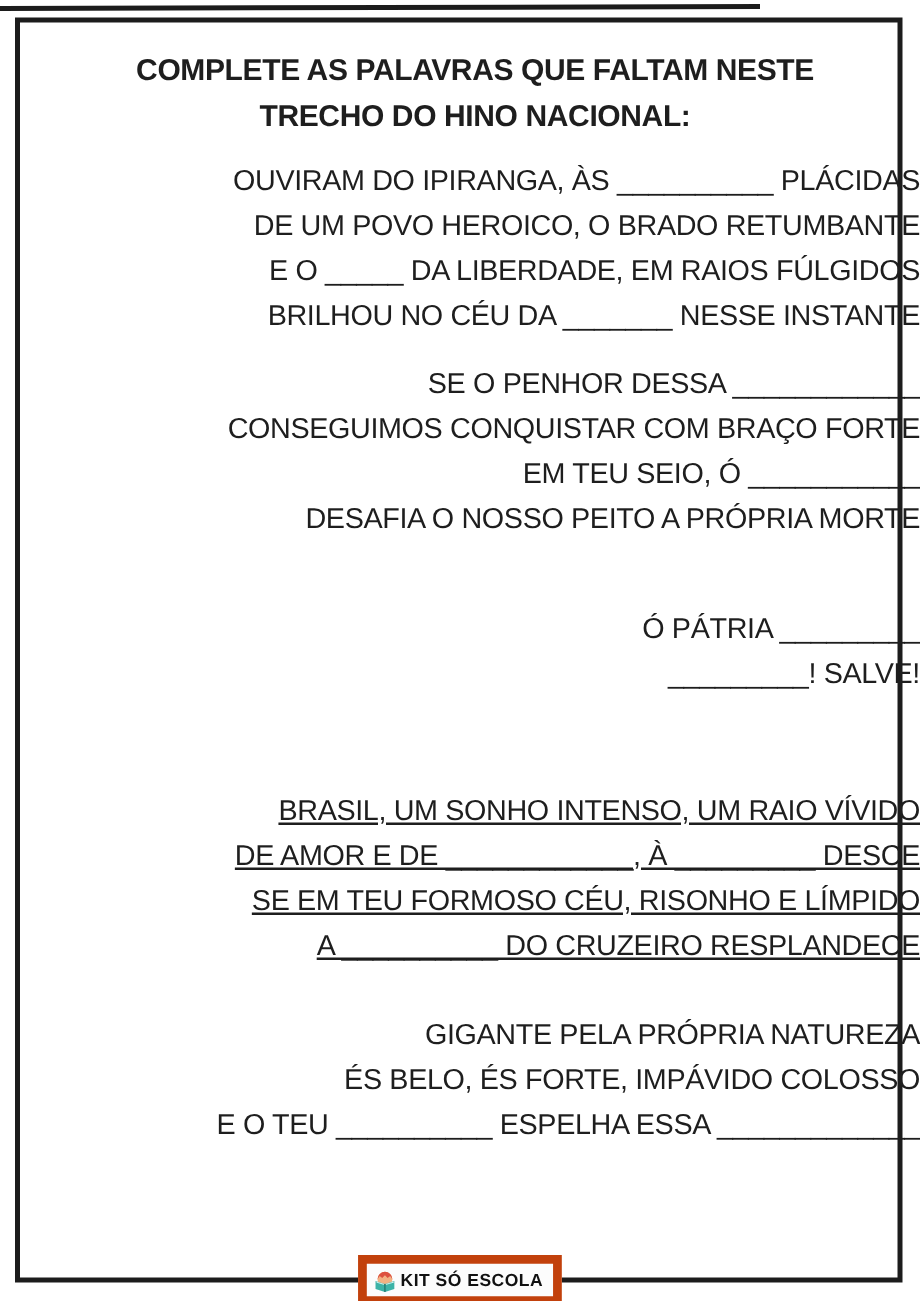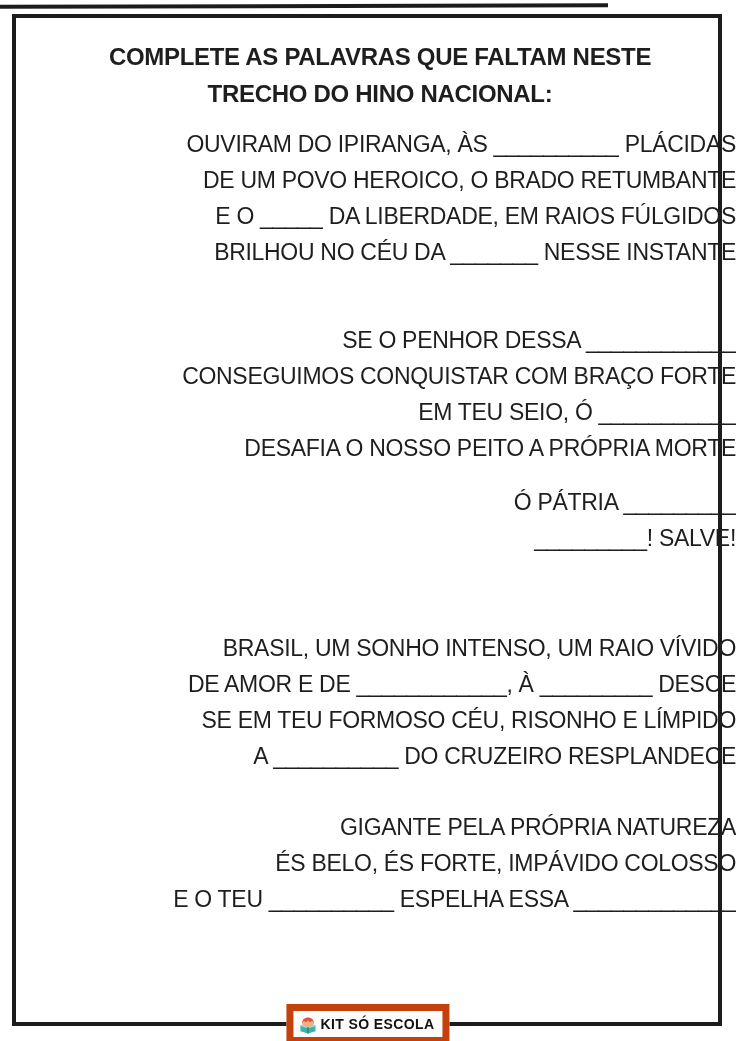--- a/index.html
+++ b/index.html
@@ -49,23 +49,23 @@
     position: absolute;
     left: 0;
     width: 736px;
     text-align: right;
     font-size: 23px;
     line-height: 36px;
     letter-spacing: -0.3px;
   }
   .stanza p { margin: 0; padding: 0; white-space: nowrap; }
   #stanza-1 { top: 126px; }
-  #stanza-2 { top: 322px; }
+  #stanza-2 { top: 288px; }
   #stanza-3 { top: 484px; }
-  #stanza-4 { top: 630px; }
+  #stanza-4 { top: 630px; text-decoration: underline; }
   #stanza-5 { top: 809px; }
   .badge {
     position: absolute;
     left: 50%;
     top: 1004px;
     transform: translateX(-50%);
     background: #fcfcfc;
     border: 7px solid #c2410c;
     height: 26px;
     padding: 0 8px 0 5px;

